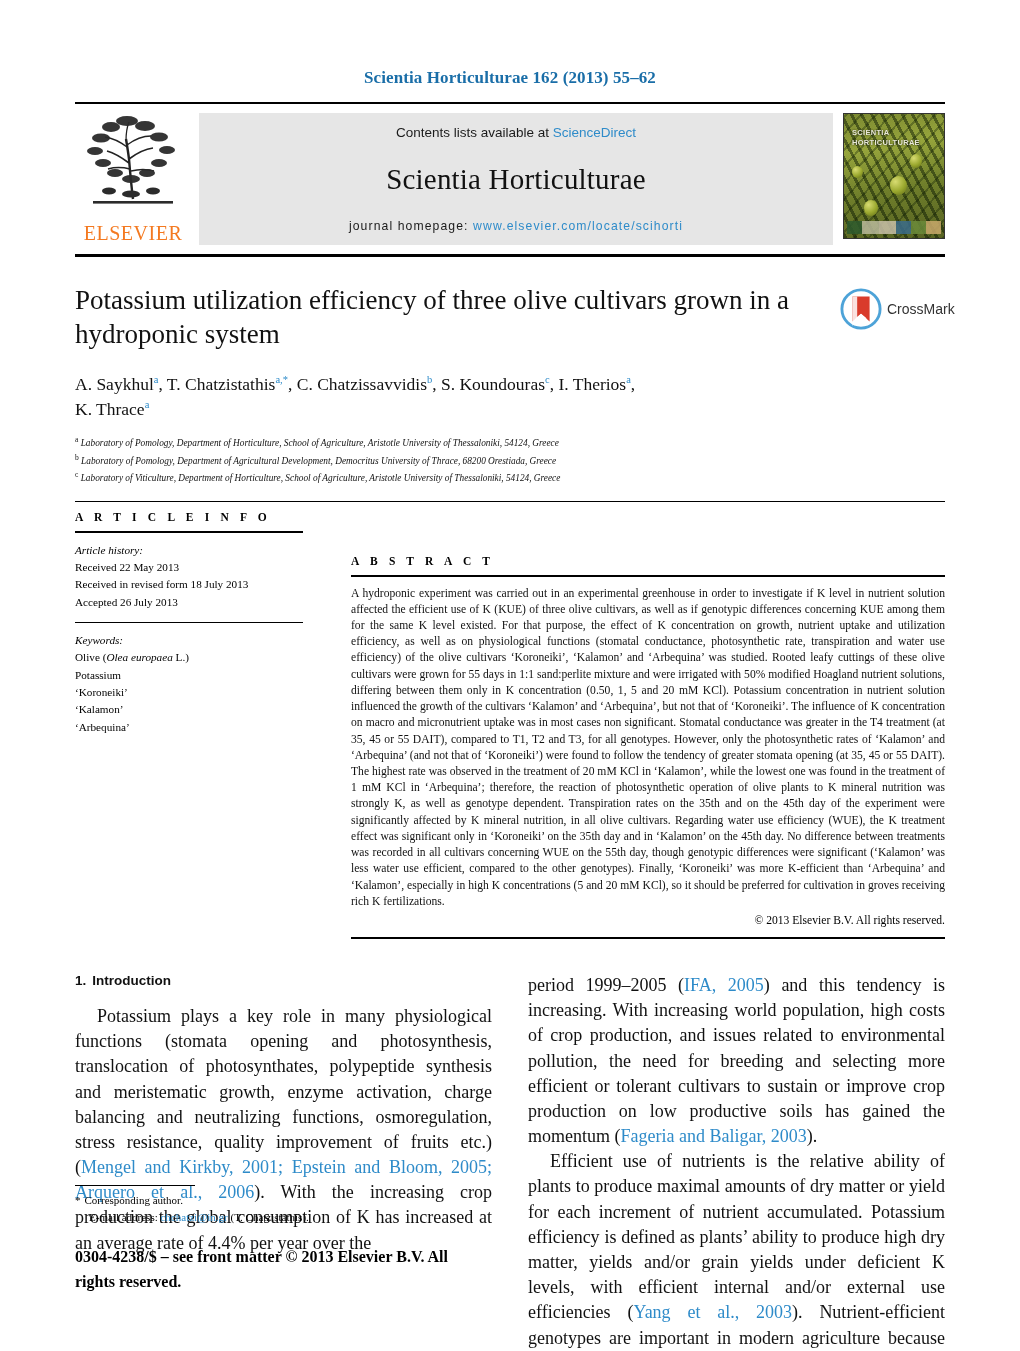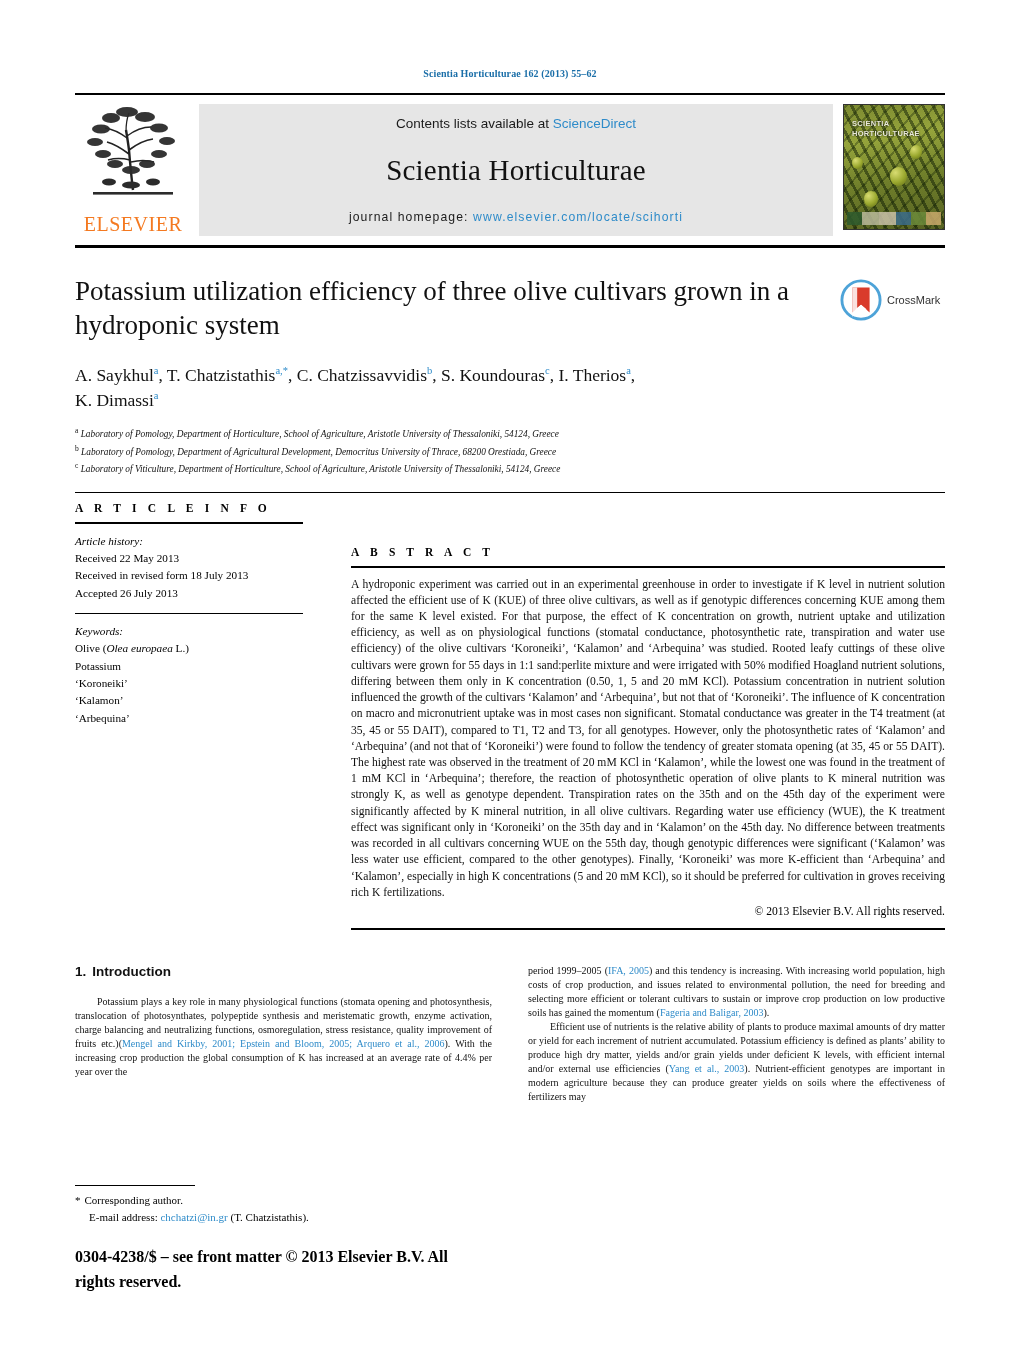--- a/index.html
+++ b/index.html
@@ -12,21 +12,21 @@
     color: #000000;
     position: relative;
     overflow: hidden;
   }
 
   .page { position: relative; width: 1020px; height: 1351px; padding: 0; }
 
   
   .runhead {
     text-align: center;
-    font-size: 10px;
+    font-size: 17px;
     font-weight: bold;
     color: #1a6ea8;
     padding-top: 68px;
     letter-spacing: .1px;
   }
 
   
   .masthead-wrap {
     margin: 14px 75px 0 75px;
     border-top: 2px solid #000;
@@ -126,21 +126,21 @@
     max-width: 760px;
     color:#111;
   }
   .crossmark {
     position: absolute;
     right: 0; top: 2px;
     width: 105px; height: 48px;
     display:flex; align-items:center; gap:5px;
   }
   .cm-badge { width: 42px; height: 42px; flex:0 0 42px; }
-  .cm-text { font-family:"Liberation Sans", sans-serif; font-size:11px; color:#333; }
+  .cm-text { font-family:"Liberation Sans", sans-serif; font-size:14px; color:#333; }
 
   .authors {
     margin-top: 20px;
     font-size: 17.5px;
     line-height: 1.45;
     color: #111;
   }
   .authors sup, .aff-mark { color:#2e8bc9; font-size:10.5px; vertical-align: super; }
 
   .affiliations { margin-top: 12px; }
@@ -208,21 +208,21 @@
   .bcol { flex: 1 1 0; }
   .sec-title {
     font-family:"Liberation Sans", sans-serif;
     font-size: 13.5px;
     font-weight: bold;
     margin: 0 0 16px 0;
     color:#111;
   }
   .sec-title .num { margin-right: 6px; }
   .para {
-    font-size: 10px;
+    font-size: 18px;
     line-height: 1.40;
     text-align: justify;
     text-indent: 22px;
     margin: 0 0 0 0;
     color:#111;
     hyphens: auto;
   }
   .para + .para { margin-top: 0; }
   .ref { color:#2e8bc9; }
 
@@ -325,21 +325,21 @@
       </svg>
       <span class="cm-text">CrossMark</span>
     </div>
 
     <div class="authors">
       <span>A. Saykhul</span><sup>a</sup>,
       <span>T. Chatzistathis</span><sup>a,*</sup>,
       <span>C. Chatzissavvidis</span><sup>b</sup>,
       <span>S. Koundouras</span><sup>c</sup>,
       <span>I. Therios</span><sup>a</sup>,<br>
-      <span>K. Dimassi</span><sup>a</sup>
+      <span>K. Thrace</span><sup>a</sup>
     </div>
 
     <div class="affiliations">
       <div class="aff"><sup>a</sup> <span>Laboratory of Pomology, Department of Horticulture, School of Agriculture, Aristotle University of Thessaloniki, 54124, Greece</span></div>
       <div class="aff"><sup>b</sup> <span>Laboratory of Pomology, Department of Agricultural Development, Democritus University of Thrace, 68200 Orestiada, Greece</span></div>
       <div class="aff"><sup>c</sup> <span>Laboratory of Viticulture, Department of Horticulture, School of Agriculture, Aristotle University of Thessaloniki, 54124, Greece</span></div>
     </div>
   </div>
 
   <div class="infoabs">

